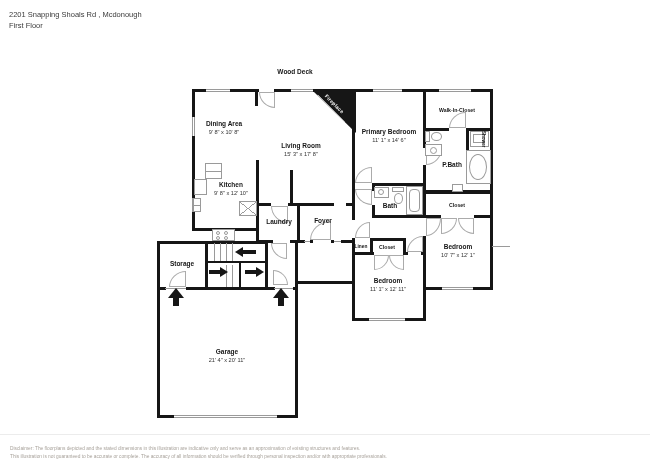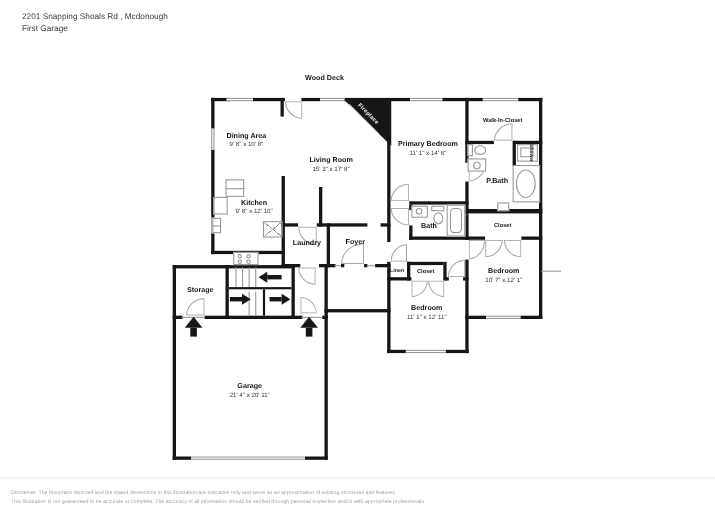--- a/index.html
+++ b/index.html
@@ -1,18 +1,18 @@
 <!DOCTYPE html>
 <html><head>
 <meta charset="utf-8">
 <style>
   html,body{margin:0;padding:0;background:#fff;width:650px;height:460px;overflow:hidden;
     font-family:"Liberation Sans",sans-serif;}
   .page{position:relative;width:650px;height:460px;background:#fff;}
-  .title{position:absolute;left:20px;top:9px;font-size:7.5px;color:#3a3a3a;line-height:11px;}
+  .title{position:absolute;left:9px;top:9px;font-size:7.5px;color:#3a3a3a;line-height:11px;}
   .plan{position:absolute;left:0;top:0;width:650px;height:460px;}
   .w{position:absolute;background:#161616;}
   .tl{position:absolute;background:#9a9a9a;}
   .winh{position:absolute;height:3px;box-sizing:border-box;background:#fff;
     border-top:1px solid #9a9a9a;border-bottom:1px solid #9a9a9a;}
   .winv{position:absolute;width:3px;box-sizing:border-box;background:#fff;
     border-left:1px solid #9a9a9a;border-right:1px solid #9a9a9a;}
   .arc{position:absolute;box-sizing:border-box;border:1px solid #ababab;background:transparent;}
   .rTL{border-radius:100% 0 0 0;}
   .rTR{border-radius:0 100% 0 0;}
@@ -42,21 +42,21 @@
   .divline{position:absolute;left:0;top:434px;width:650px;height:1px;background:#ececec;}
   .disc{position:absolute;left:10px;font-size:4.8px;color:#a8a29b;white-space:nowrap;}
 </style>
 </head>
 <body>
 
 <div class="page">
 
   <div class="title">
     <div>2201 Snapping Shoals Rd , Mcdonough</div>
-    <div>First Garage</div>
+    <div>First Floor</div>
   </div>
 
   <div class="plan">
 
     <div class="deck">Wood Deck</div>
 
     <i class="w" style="left:192px;top:89px;width:17px;height:3px"></i>
     <i class="w" style="left:230px;top:89px;width:29px;height:3px"></i>
     <i class="w" style="left:255px;top:89px;width:3px;height:17px"></i>
     <i class="w" style="left:274px;top:89px;width:17px;height:3px"></i>

